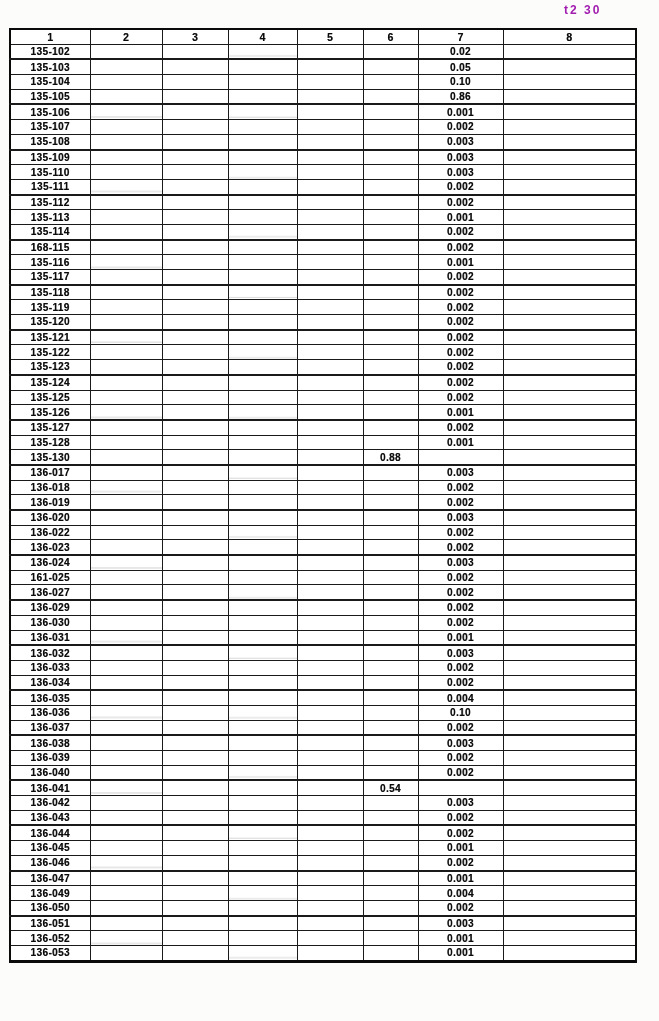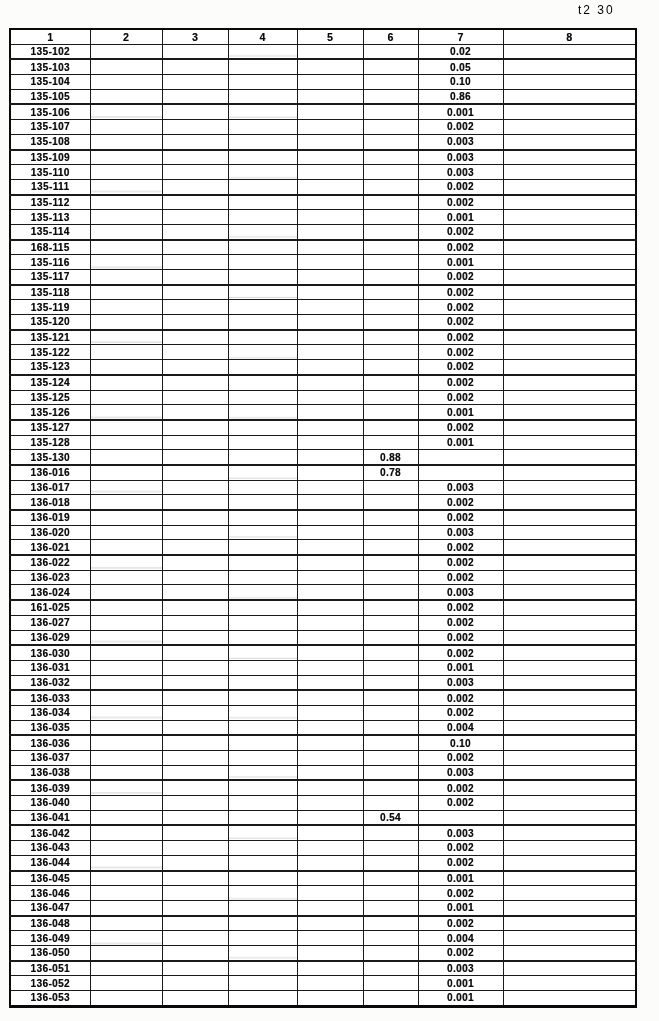--- a/index.html
+++ b/index.html
@@ -6,25 +6,25 @@
   body {
     width: 659px; height: 1021px;
     background: #fcfcfb;
     font-family: "Liberation Sans", sans-serif;
     position: relative;
     overflow: hidden;
     color: #0c0c0c;
   }
   .stamp {
     position: absolute;
-    top: 3px; left: 578px;
+    top: 3px; left: 564px;
     font-size: 12px;
-    font-weight: 400;
+    font-weight: 700;
     letter-spacing: 2px;
-    color: #000000;
+    color: #a21caf;
   }
   table.grid {
     position: absolute;
     left: 9px; top: 28px;
     width: 626px;
     border-collapse: collapse;
     table-layout: fixed;
     border: 2px solid #0a0a0a;
     border-bottom-width: 3px;
     background: #fff;
@@ -357,30 +357,20 @@
         <td>135-130</td>
         <td></td>
         <td></td>
         <td></td>
         <td></td>
         <td>0.88</td>
         <td></td>
         <td></td>
       </tr>
       <tr>
-        <td>136-016</td>
-        <td></td>
-        <td></td>
-        <td></td>
-        <td></td>
-        <td>0.78</td>
-        <td></td>
-        <td></td>
-      </tr>
-      <tr>
         <td>136-017</td>
         <td></td>
         <td></td>
         <td></td>
         <td></td>
         <td></td>
         <td>0.003</td>
         <td></td>
       </tr>
       <tr>
@@ -407,30 +397,20 @@
         <td>136-020</td>
         <td></td>
         <td></td>
         <td></td>
         <td></td>
         <td></td>
         <td>0.003</td>
         <td></td>
       </tr>
       <tr>
-        <td>136-021</td>
-        <td></td>
-        <td></td>
-        <td></td>
-        <td></td>
-        <td></td>
-        <td>0.002</td>
-        <td></td>
-      </tr>
-      <tr>
         <td>136-022</td>
         <td></td>
         <td></td>
         <td></td>
         <td></td>
         <td></td>
         <td>0.002</td>
         <td></td>
       </tr>
       <tr>
@@ -654,30 +634,20 @@
         <td></td>
       </tr>
       <tr>
         <td>136-047</td>
         <td></td>
         <td></td>
         <td></td>
         <td></td>
         <td></td>
         <td>0.001</td>
-        <td></td>
-      </tr>
-      <tr>
-        <td>136-048</td>
-        <td></td>
-        <td></td>
-        <td></td>
-        <td></td>
-        <td></td>
-        <td>0.002</td>
         <td></td>
       </tr>
       <tr>
         <td>136-049</td>
         <td></td>
         <td></td>
         <td></td>
         <td></td>
         <td></td>
         <td>0.004</td>

